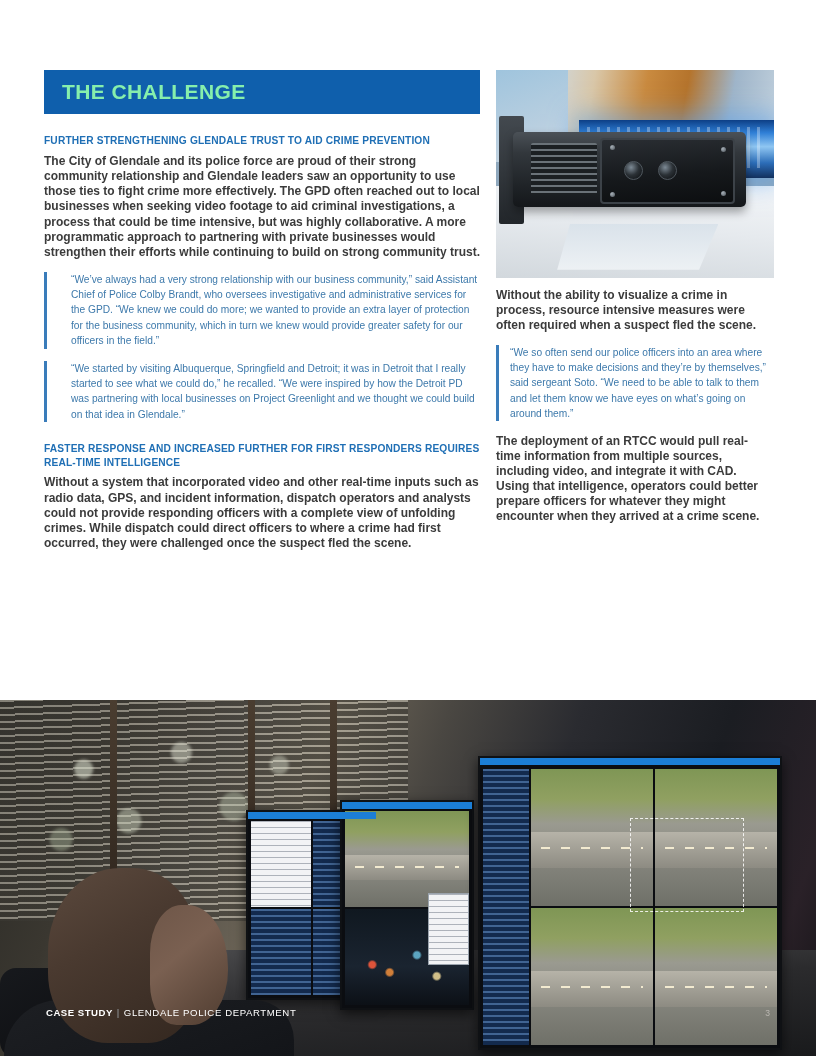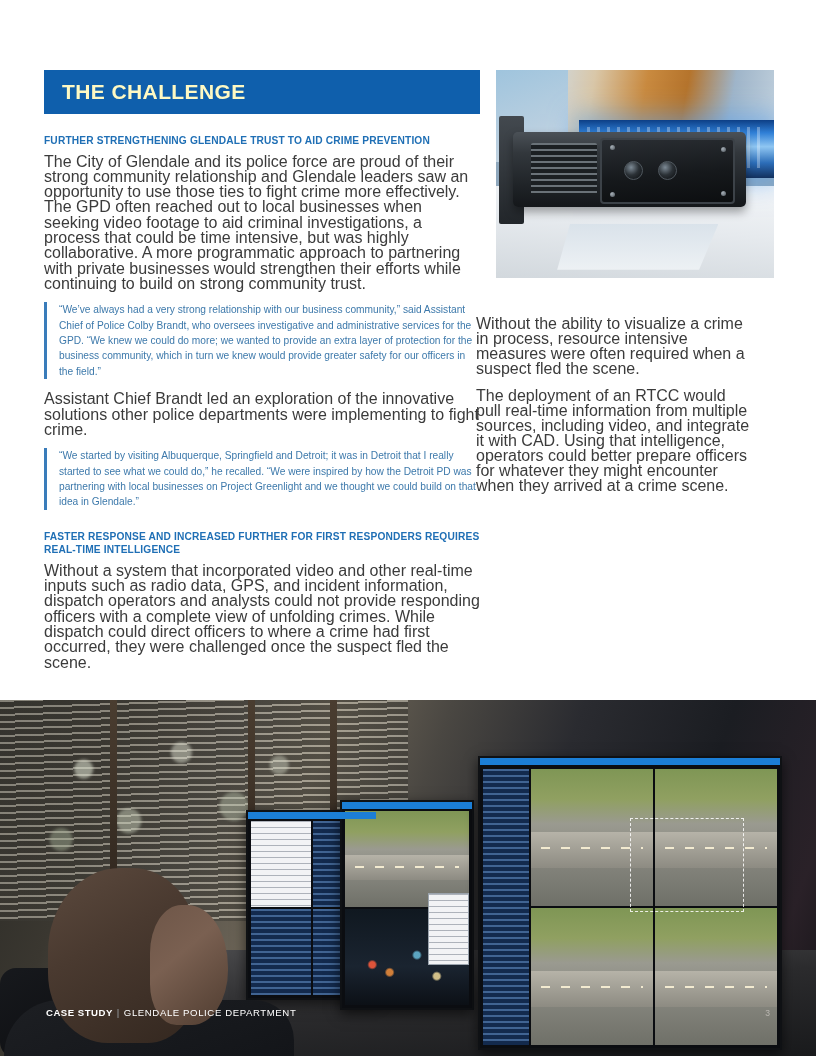--- a/index.html
+++ b/index.html
@@ -31,71 +31,71 @@
     height: 610px;
   }
   .col-left {
     position: absolute;
     left: 0;
     top: 0;
     width: 436px;
   }
   .col-right {
     position: absolute;
-    left: 432px;
+    left: 452px;
     top: 0;
     width: 276px;
-    margin-top: 28px;
   }
 
   
   .title-bar {
     background: #0f5fac;
     height: 44px;
     display: flex;
     align-items: center;
     padding-left: 18px;
     box-sizing: border-box;
   }
   .title-bar .title-text {
-    color: #fef9c3;
+    color: #86efac;
     font-size: 21px;
     font-weight: bold;
     letter-spacing: 0.4px;
     font-family: "Liberation Sans", sans-serif;
   }
 
   
   .sub-head {
     color: #1f6fb5;
     font-size: 10.2px;
     font-weight: bold;
     letter-spacing: 0.15px;
     line-height: 13.5px;
     margin-top: 20px;
     margin-bottom: 6px;
   }
 
   
   p.body {
     color: #3b3b3b;
-    font-size: 16px;
+    font-size: 12px;
     line-height: 15.3px;
     margin: 0 0 11px 0;
     text-align: left;
+    font-weight: bold;
   }
   .col-right p.body {
     line-height: 15.0px;
     margin-bottom: 12px;
   }
 
   
   .quote {
     border-left: 3px solid #3a7cba;
-    padding-left: 12px;
+    padding-left: 24px;
     margin: 0 0 12px 0;
     color: #3d79ab;
     font-size: 10.2px;
     line-height: 15.4px;
   }
   .col-right .quote {
     padding-left: 11px;
     line-height: 15.2px;
     margin-bottom: 13px;
   }
@@ -364,21 +364,20 @@
       <div class="title-bar">
         <span class="title-text">THE CHALLENGE</span>
       </div>
 
       <div class="sub-head">FURTHER STRENGTHENING GLENDALE TRUST TO AID CRIME PREVENTION</div>
 
       <p class="body">The City of Glendale and its police force are proud of their strong community relationship and Glendale leaders saw an opportunity to use those ties to fight crime more effectively. The GPD often reached out to local businesses when seeking video footage to aid criminal investigations, a process that could be time intensive, but was highly collaborative. A more programmatic approach to partnering with private businesses would strengthen their efforts while continuing to build on strong community trust.</p>
 
       <div class="quote">“We’ve always had a very strong relationship with our business community,” said Assistant Chief of Police Colby Brandt, who oversees investigative and administrative services for the GPD. “We knew we could do more; we wanted to provide an extra layer of protection for the business community, which in turn we knew would provide greater safety for our officers in the field.”</div>
 
-      <p class="body">Assistant Chief Brandt led an exploration of the innovative solutions other police departments were implementing to fight crime.</p>
 
       <div class="quote">“We started by visiting Albuquerque, Springfield and Detroit; it was in Detroit that I really started to see what we could do,” he recalled. “We were inspired by how the Detroit PD was partnering with local businesses on Project Greenlight and we thought we could build on that idea in Glendale.”</div>
 
       <div class="sub-head">FASTER RESPONSE AND INCREASED FURTHER FOR FIRST RESPONDERS REQUIRES REAL-TIME INTELLIGENCE</div>
 
       <p class="body">Without a system that incorporated video and other real-time inputs such as radio data, GPS, and incident information, dispatch operators and analysts could not provide responding officers with a complete view of unfolding crimes. While dispatch could direct officers to where a crime had first occurred, they were challenged once the suspect fled the scene.</p>
 
     </div>
 
     <div class="photo-alpr">
@@ -399,20 +398,21 @@
           <div class="alpr-screw" style="right:5%;bottom:10%"></div>
         </div>
       </div>
     </div>
 
     <div class="col-right" style="top:218px">
       <p class="body">Without the ability to visualize a crime in process, resource intensive measures were often required when a suspect fled the scene.</p>
 
 
 
+      <div class="quote">“We so often send our police officers into an area where they have to make decisions and they’re by themselves,” said sergeant Soto. “We need to be able to talk to them and let them know we have eyes on what’s going on around them.”</div>
 
       <p class="body">The deployment of an RTCC would pull real-time information from multiple sources, including video, and integrate it with CAD.  Using that intelligence, operators could better prepare officers for whatever they might encounter when they arrived at a crime scene.</p>
     </div>
 
   </div>
 
   <div class="photo-rtcc">
     <div class="rtcc-wall"></div>
     <div class="rtcc-blinds"></div>
     <div class="rtcc-foliage"></div>

